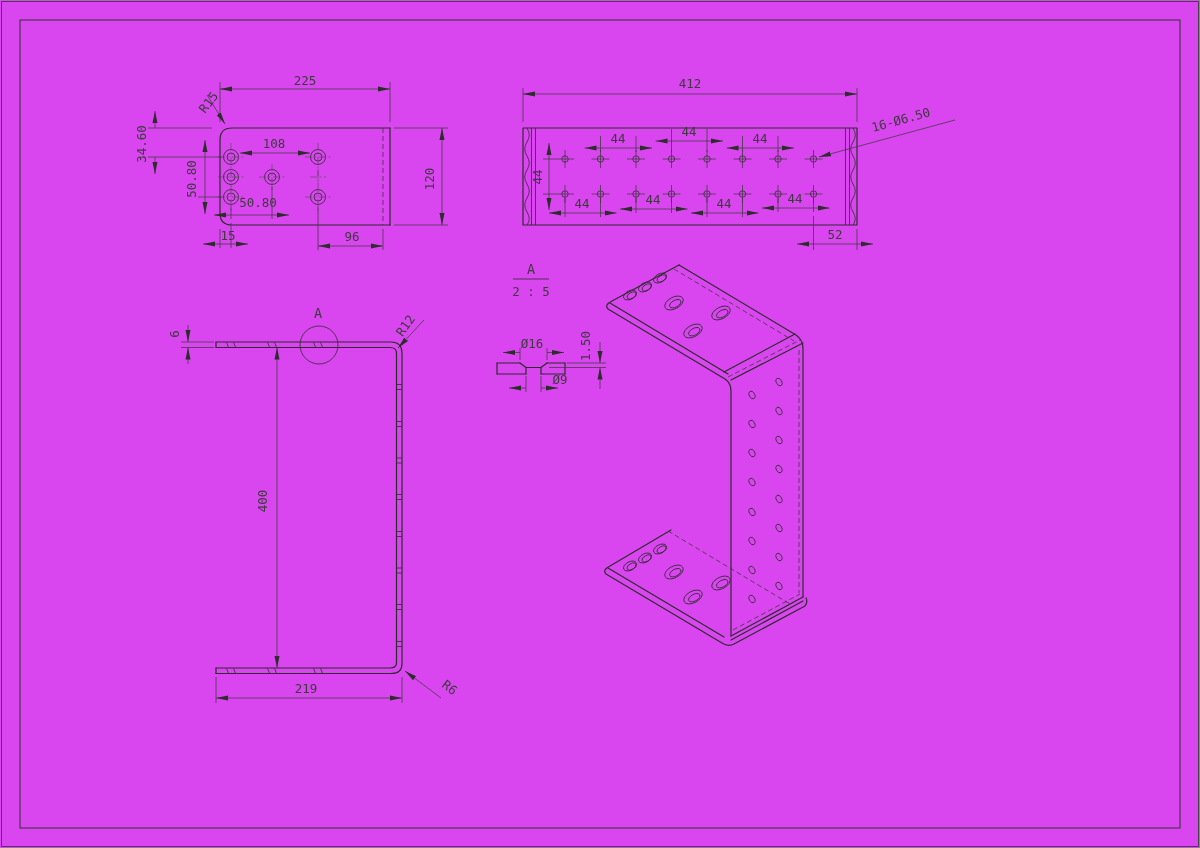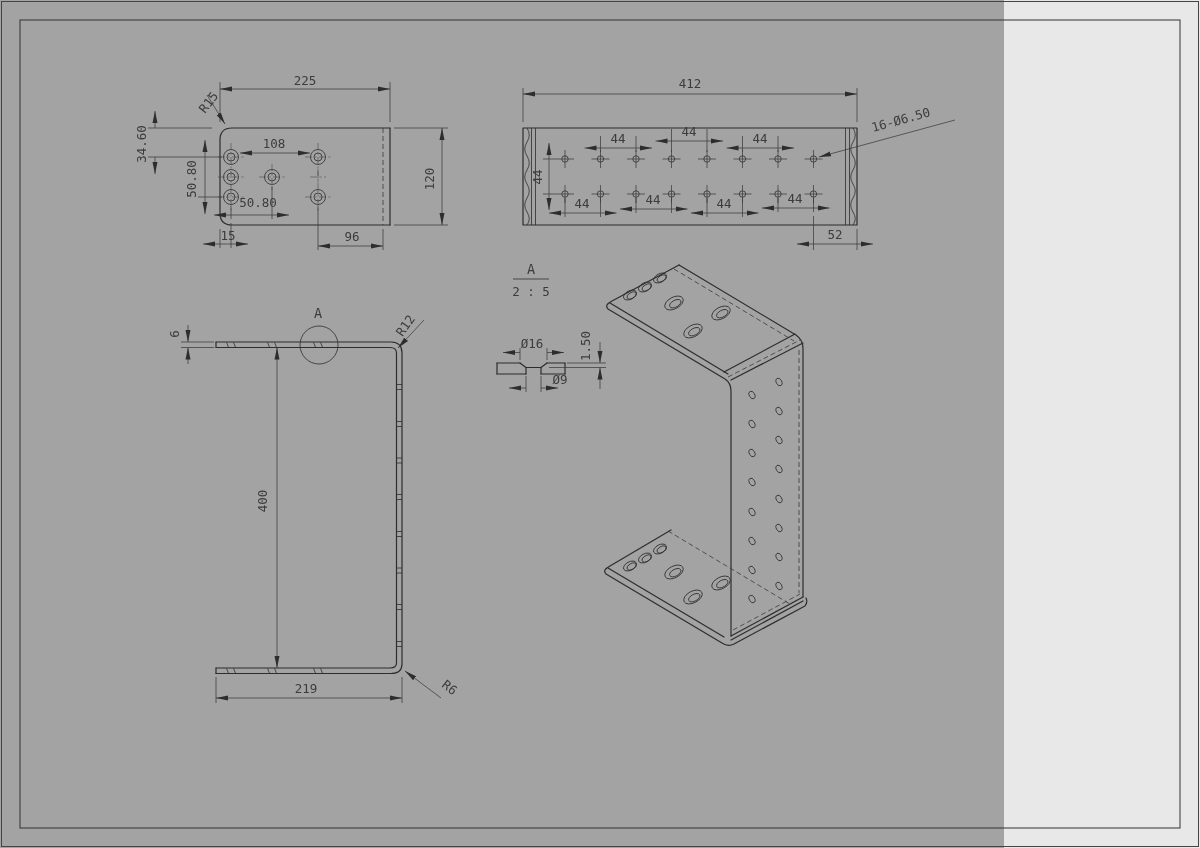--- a/index.html
+++ b/index.html
@@ -1,16 +1,16 @@
 <!DOCTYPE html>
 <html><head>
 <meta charset="utf-8">
 <style>
   html,body{margin:0;padding:0;background:#e8e8e8;}
-  .sheet{position:relative;width:1004px;height:848px;background:#a3a3a3;}
+  .sheet{position:relative;width:1200px;height:848px;background:#d946ef;}
   svg{display:block;}
   .ln{stroke:#2d2d2d;stroke-width:1.2;fill:none;stroke-linecap:round;stroke-linejoin:round;}
   .th{stroke:#2d2d2d;stroke-width:0.8;fill:none;}
   .dim{stroke:#3c3c3c;stroke-width:0.75;fill:none;}
   .cl{stroke:#4a4a4a;stroke-width:0.6;fill:none;stroke-dasharray:7 2.5 2 2.5;}
   .hid{stroke:#3a3a3a;stroke-width:0.8;fill:none;stroke-dasharray:5 3;}
   .d{font-family:"DejaVu Sans Mono","Liberation Mono",monospace;font-size:12.5px;fill:#3c3c3c;text-anchor:middle;}
   .dl{font-family:"DejaVu Sans Mono","Liberation Mono",monospace;font-size:13.5px;fill:#3c3c3c;text-anchor:middle;}
 </style>
 </head>

